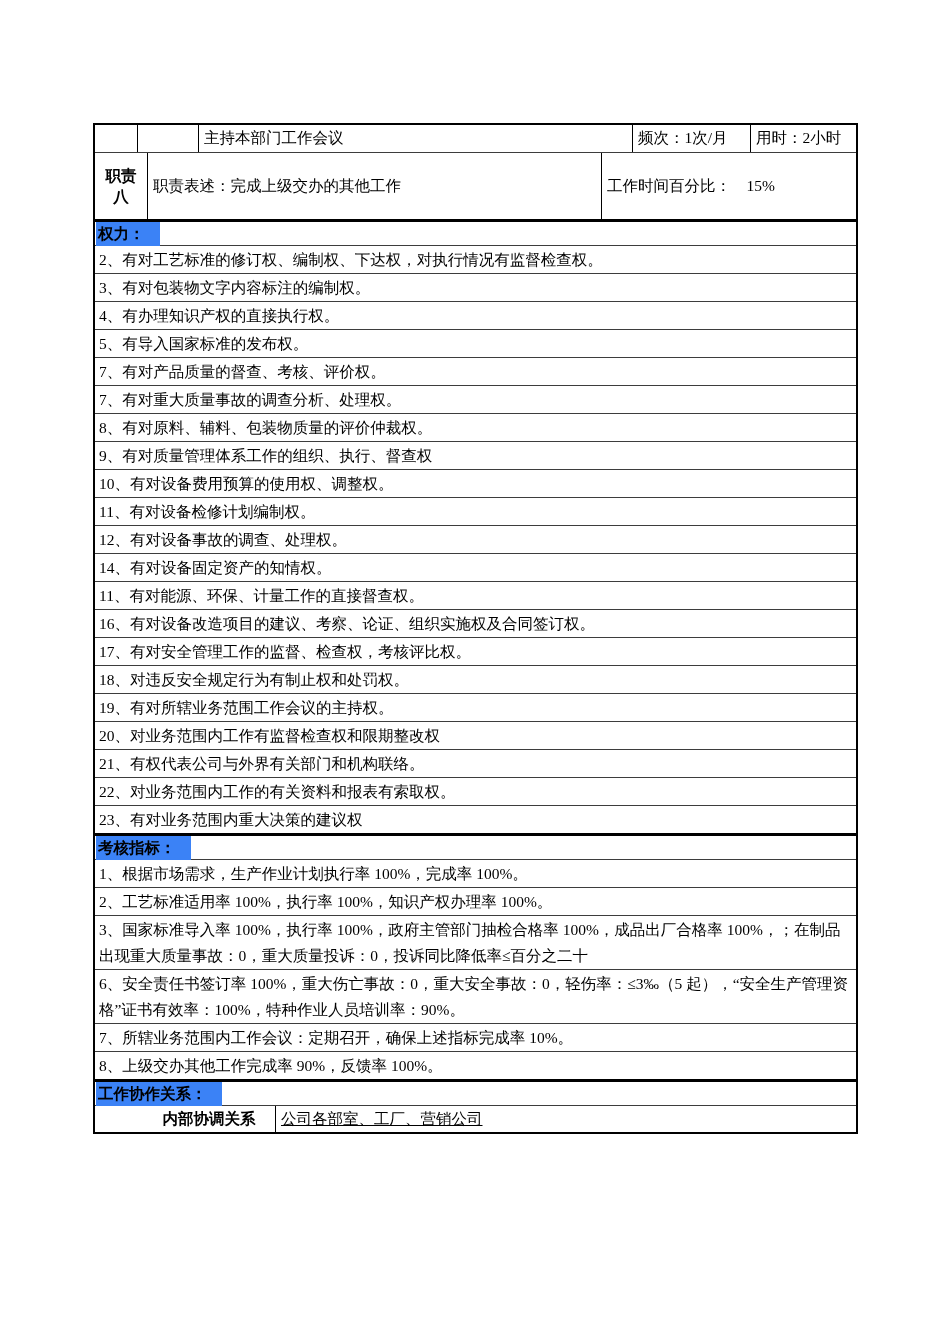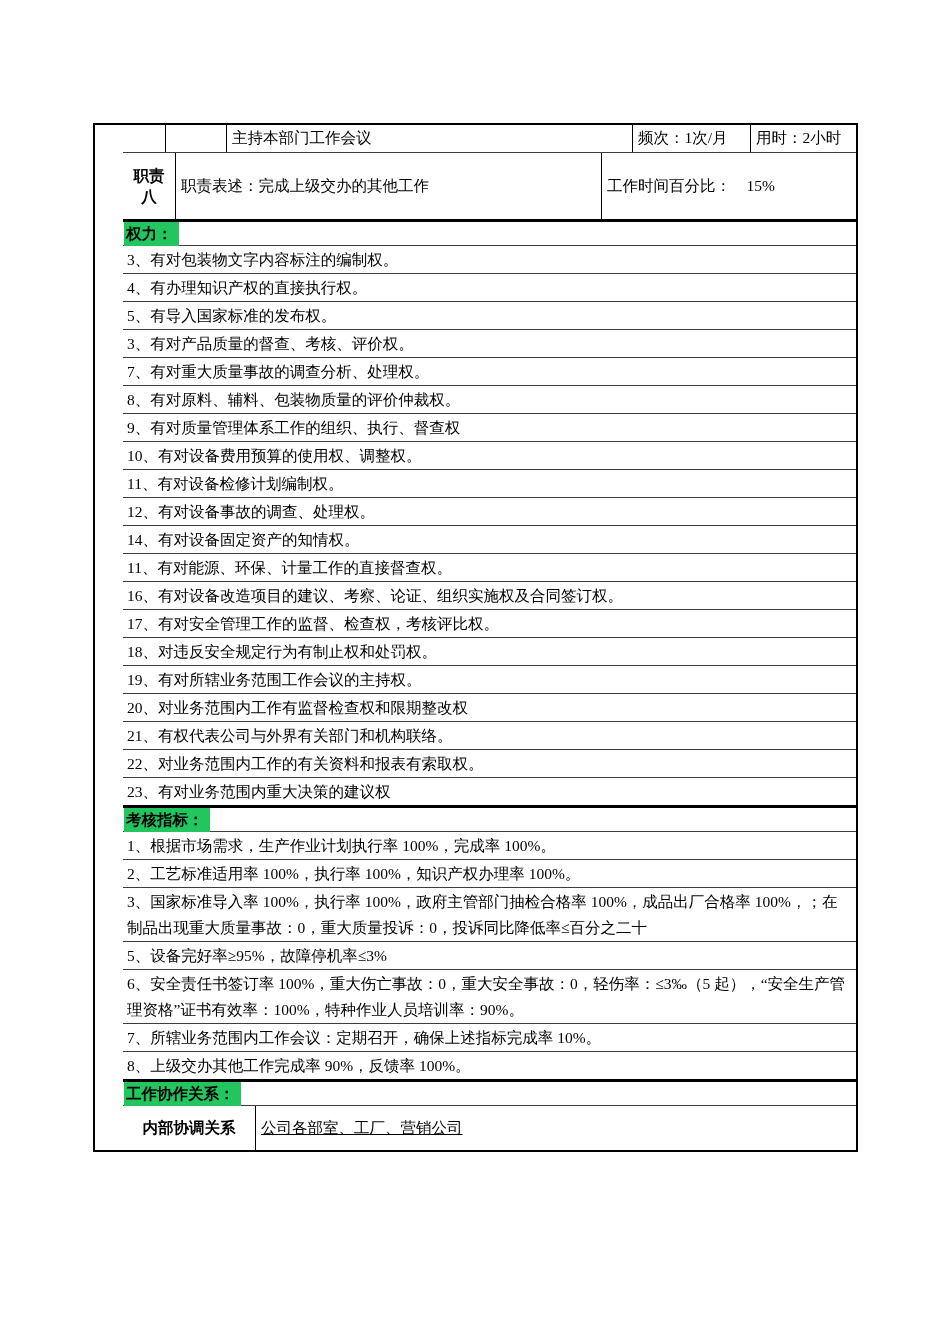--- a/index.html
+++ b/index.html
@@ -5,45 +5,45 @@
   html,body{margin:0;padding:0;background:#ffffff;}
   .page{
     width:950px;height:1344px;background:#ffffff;position:relative;
     font-family:"Liberation Serif","DejaVu Serif",serif;
     font-size:15.5px;color:#000;overflow:hidden;
   }
   .doc-table{
     position:absolute;left:93px;top:123px;width:765px;
     border:2px solid #000;box-sizing:border-box;background:#fff;
   }
-  .row{display:flex;box-sizing:border-box;align-items:stretch;margin-left:28px;}
+  .row{display:flex;box-sizing:border-box;align-items:stretch;}
   .bt1{border-top:1px solid #3d3d3d;}
   .bt2{border-top:3px solid #000;}
   .cell{box-sizing:border-box;padding:0 5px;display:flex;align-items:center;}
   .vl{border-left:1px solid #000;}
 
   .r-meeting{height:27px;}
   .c-empty1{width:42px;}
   .c-empty2{width:61px;}
   .c-task{flex:1;}
   .c-freq{width:118px;}
   .c-dur{width:106px;}
 
   .r-duty{height:67px;}
   .c-dutyno{width:52px;justify-content:center;text-align:center;
     font-weight:bold;white-space:pre-line;line-height:21px;}
   .c-desc{flex:1;}
   .c-pct{width:255px;white-space:pre-wrap;}
 
   .r-header{height:26px;display:flex;align-items:center;padding:0 0 0 1px;}
-  .hl{background:#22c55e;font-weight:bold;padding:1px 6px 1px 2px;line-height:22px;}
+  .hl{background:#3b82f6;font-weight:bold;padding:1px 15px 1px 2px;line-height:22px;}
 
   .item-row{min-height:26px;line-height:26px;padding:1px 5px 0 4px;box-sizing:border-box;}
 
-  .r-collab{height:45px;}
+  .r-collab{height:27px;padding-left:48px;}
   .c-collab-label{width:132px;justify-content:center;font-weight:bold;}
   .c-collab-value{flex:1;text-decoration:underline;}
 </style>
 </head>
 <body>
 
 <div class="page">
   <div class="doc-table">
 
     <div class="row r-meeting">
@@ -57,24 +57,25 @@
     <div class="row r-duty bt1">
       <div class="cell c-dutyno">职责
 八</div>
       <div class="cell c-desc vl">职责表述：完成上级交办的其他工作</div>
       <div class="cell c-pct vl">工作时间百分比：　15%</div>
     </div>
 
     <div class="row r-header bt2">
       <span class="hl">权力：</span>
     </div>
+    <div class="row item-row bt1">2、有对工艺标准的修订权、编制权、下达权，对执行情况有监督检查权。</div>
     <div class="row item-row bt1">3、有对包装物文字内容标注的编制权。</div>
     <div class="row item-row bt1">4、有办理知识产权的直接执行权。</div>
     <div class="row item-row bt1">5、有导入国家标准的发布权。</div>
-    <div class="row item-row bt1">3、有对产品质量的督查、考核、评价权。</div>
+    <div class="row item-row bt1">7、有对产品质量的督查、考核、评价权。</div>
     <div class="row item-row bt1">7、有对重大质量事故的调查分析、处理权。</div>
     <div class="row item-row bt1">8、有对原料、辅料、包装物质量的评价仲裁权。</div>
     <div class="row item-row bt1">9、有对质量管理体系工作的组织、执行、督查权</div>
     <div class="row item-row bt1">10、有对设备费用预算的使用权、调整权。</div>
     <div class="row item-row bt1">11、有对设备检修计划编制权。</div>
     <div class="row item-row bt1">12、有对设备事故的调查、处理权。</div>
     <div class="row item-row bt1">14、有对设备固定资产的知情权。</div>
     <div class="row item-row bt1">11、有对能源、环保、计量工作的直接督查权。</div>
     <div class="row item-row bt1">16、有对设备改造项目的建议、考察、论证、组织实施权及合同签订权。</div>
     <div class="row item-row bt1">17、有对安全管理工作的监督、检查权，考核评比权。</div>
@@ -84,21 +85,20 @@
     <div class="row item-row bt1">21、有权代表公司与外界有关部门和机构联络。</div>
     <div class="row item-row bt1">22、对业务范围内工作的有关资料和报表有索取权。</div>
     <div class="row item-row bt1">23、有对业务范围内重大决策的建议权</div>
 
     <div class="row r-header bt2">
       <span class="hl">考核指标：</span>
     </div>
     <div class="row item-row bt1">1、根据市场需求，生产作业计划执行率 100%，完成率 100%。</div>
     <div class="row item-row bt1">2、工艺标准适用率 100%，执行率 100%，知识产权办理率 100%。</div>
     <div class="row item-row bt1">3、国家标准导入率 100%，执行率 100%，政府主管部门抽检合格率 100%，成品出厂合格率 100%，；在制品出现重大质量事故：0，重大质量投诉：0，投诉同比降低率≤百分之二十</div>
-    <div class="row item-row bt1">5、设备完好率≥95%，故障停机率≤3%</div>
     <div class="row item-row bt1">6、安全责任书签订率 100%，重大伤亡事故：0，重大安全事故：0，轻伤率：≤3‰（5 起），“安全生产管理资格”证书有效率：100%，特种作业人员培训率：90%。</div>
     <div class="row item-row bt1">7、所辖业务范围内工作会议：定期召开，确保上述指标完成率 10%。</div>
     <div class="row item-row bt1">8、上级交办其他工作完成率 90%，反馈率 100%。</div>
 
     <div class="row r-header bt2">
       <span class="hl">工作协作关系：</span>
     </div>
     <div class="row r-collab bt1">
       <div class="cell c-collab-label">内部协调关系</div>
       <div class="cell c-collab-value vl">公司各部室、工厂、营销公司</div>

